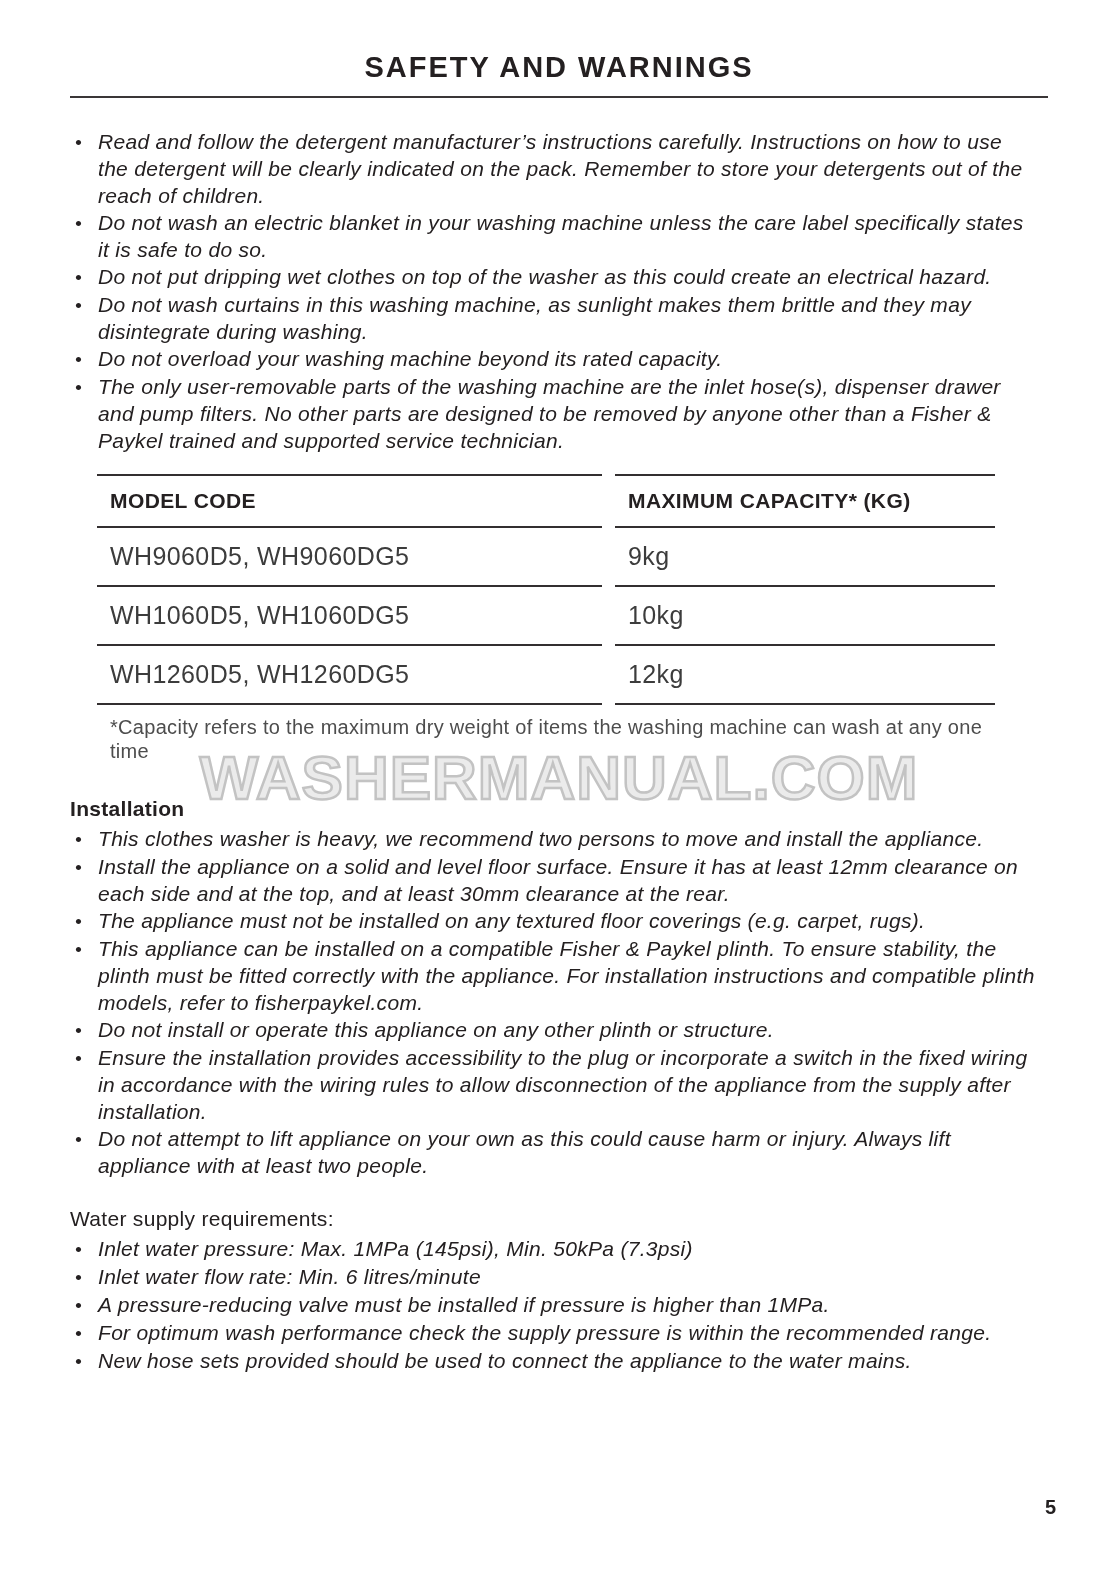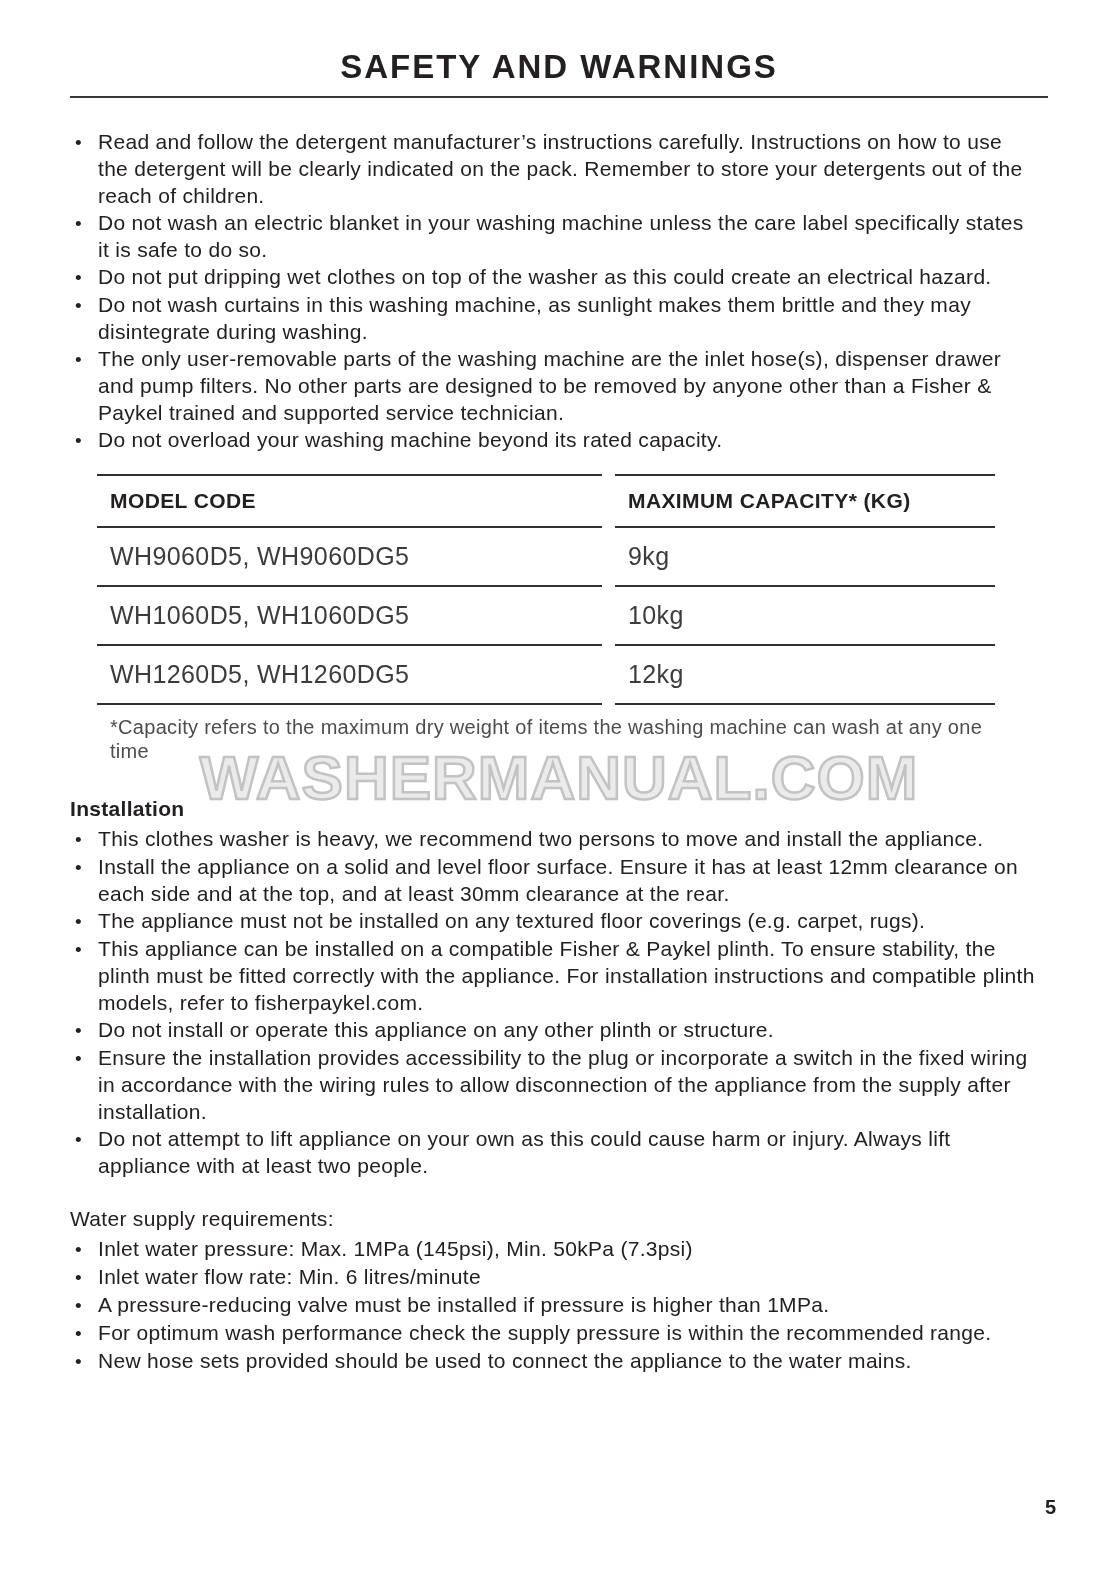--- a/index.html
+++ b/index.html
@@ -17,38 +17,39 @@
     overflow: hidden;
     box-sizing: border-box;
     padding: 50px 70px 0 70px;
   }
   .content {
     position: relative;
     z-index: 1;
   }
   h1.doc-title {
     margin: 0;
-    font-size: 33px;
+    font-size: 29px;
     line-height: 34px;
     font-weight: bold;
     letter-spacing: 2px;
     text-align: center;
     color: #242021;
   }
   .title-rule {
     height: 0;
     border-bottom: 2px solid #3a3637;
     margin-top: 12px;
     margin-bottom: 30px;
   }
   ul.bullets {
     list-style: none;
     margin: 0;
     padding: 0 0 0 5px;
     max-width: 975px;
+    font-style: italic;
   }
   ul.bullets li {
     display: flex;
     align-items: flex-start;
     font-size: 21px;
     line-height: 27px;
     letter-spacing: 0.3px;
     color: #242021;
   }
   ul.bullets .dot {
@@ -172,26 +173,26 @@
           <span class="bt">Do not put dripping wet clothes on top of the washer as this could create an electrical hazard.</span>
         </li>
 
         <li>
           <span class="dot"></span>
           <span class="bt">Do not wash curtains in this washing machine, as sunlight makes them brittle and they may disintegrate during washing.</span>
         </li>
 
         <li>
           <span class="dot"></span>
+          <span class="bt">Do not overload your washing machine beyond its rated capacity.</span>
+        </li>
+
+        <li>
+          <span class="dot"></span>
           <span class="bt">The only user-removable parts of the washing machine are the inlet hose(s), dispenser drawer and pump filters. No other parts are designed to be removed by anyone other than a Fisher &amp; Paykel trained and supported service technician.</span>
-        </li>
-
-        <li>
-          <span class="dot"></span>
-          <span class="bt">Do not overload your washing machine beyond its rated capacity.</span>
         </li>
       </ul>
 
     <div class="cap-table">
       <div class="t-row t-head">
         <div class="t-cell c-left">MODEL CODE</div>
         <div class="t-cell c-right">MAXIMUM CAPACITY* (KG)</div>
       </div>
       <div class="t-body">
 

